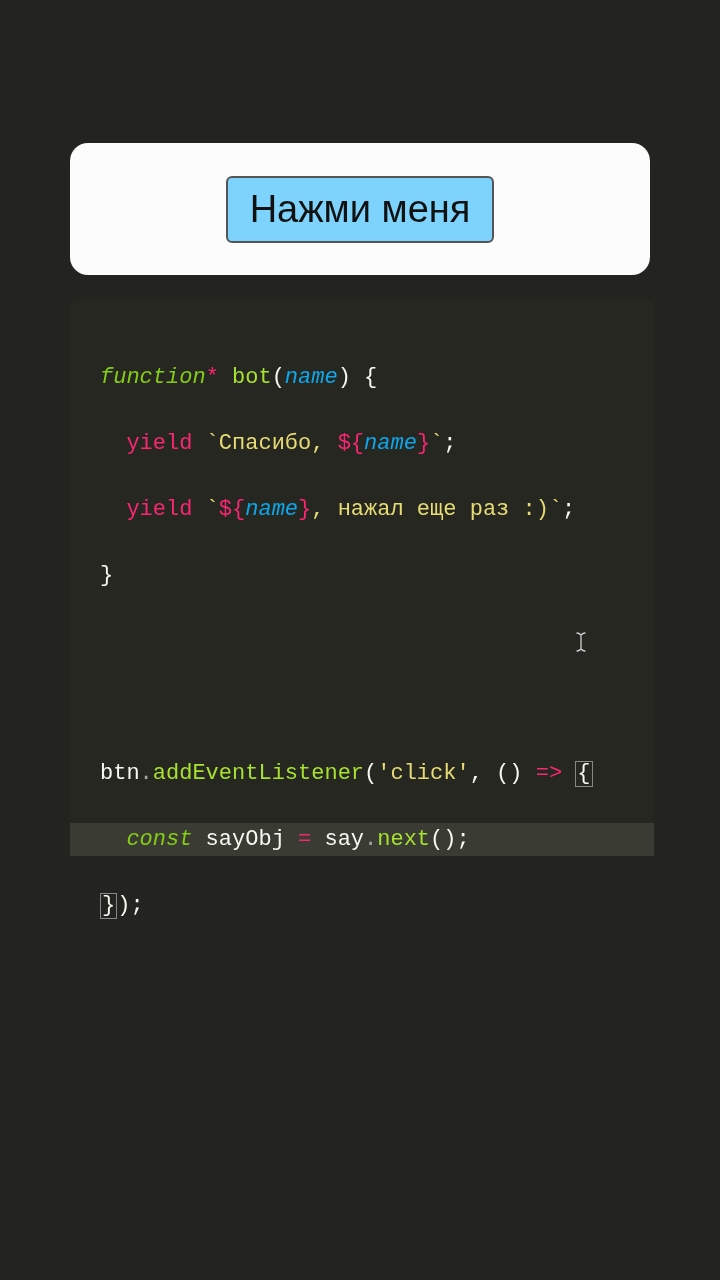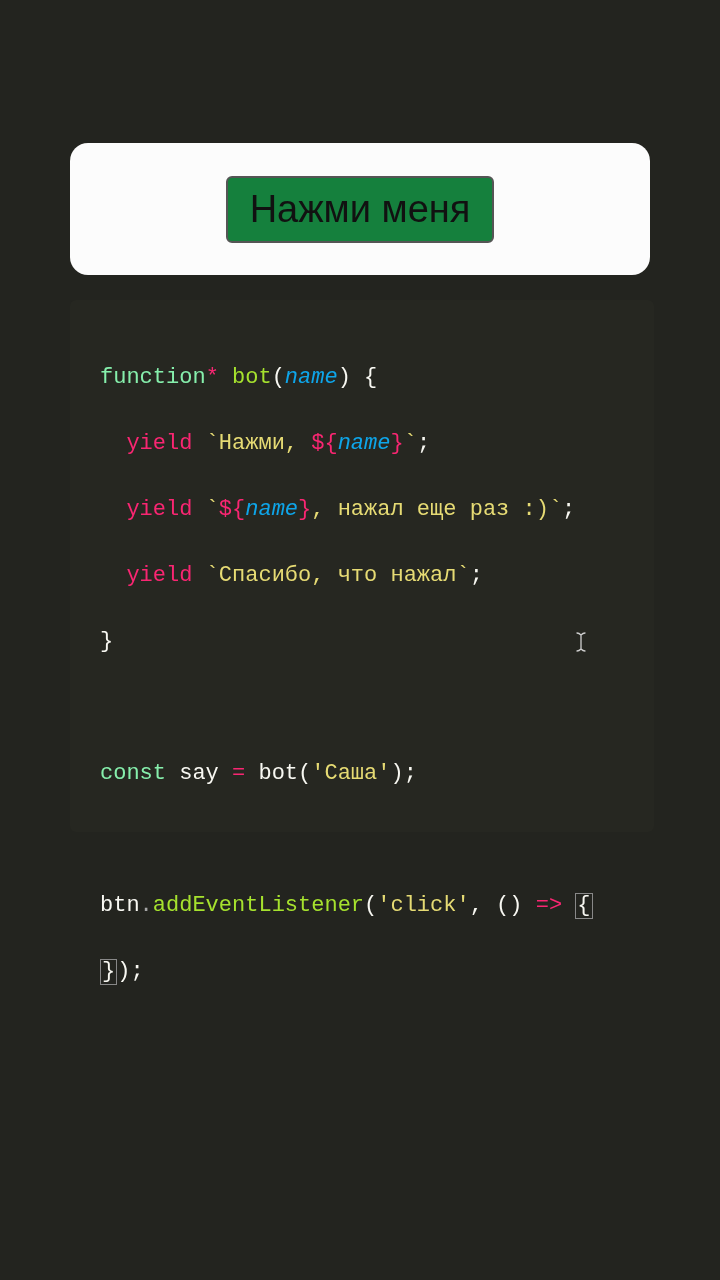--- a/index.html
+++ b/index.html
@@ -19,21 +19,21 @@
     background: #fcfcfc;
     border-radius: 18px;
     display: flex;
     align-items: center;
     justify-content: center;
   }
   .btn {
     font-family: Arial, Helvetica, sans-serif;
     font-size: 38px;
     color: #111;
-    background: #15803d;
+    background: #7dd3fc;
     border: 2px solid #555;
     border-radius: 6px;
     padding: 10px 22px;
     cursor: pointer;
   }
   .editor {
     position: absolute;
     left: 70px;
     top: 300px;
     width: 584px;
@@ -48,21 +48,21 @@
     white-space: pre;
     color: #e6e6e6;
     position: relative;
   }
   .ln { padding-left: 30px; }
   .hl {
     background: #3a3b33;
     display: block;
     width: 100%;
   }
-  .kw-italic { color: #86efac; }      
+  .kw-italic { color: #84cc16; font-style: italic; }      
   .fn-def    { color: #a6e22e; }                            
   .param     { color: #0ea5e9; font-style: italic; }       
   .punct     { color: #f8f8f2; }                            
   .kw-red    { color: #f92672; }                            
   .str       { color: #e6db74; }                            
   .ident     { color: #f8f8f2; }                            
   .dot       { color: #a6a6a6; }                            
   .bracket-hl {
     display: inline-block;
     border: 1px solid #888;
@@ -83,26 +83,25 @@
 </head>
 <body>
 
 <div class="card">
   <button class="btn">Нажми меня</button>
 </div>
 
 <div class="editor">
   <div class="code">
 <div class="ln"><span class="kw-italic">function</span><span class="kw-red">*</span><span class="fn-def"> bot</span><span class="punct">(</span><span class="param">name</span><span class="punct">) {</span></div>
-<div class="ln"><span>  </span><span class="kw-red">yield</span><span> </span><span class="str">`</span><span class="str">Нажми, </span><span class="kw-red">${</span><span class="param">name</span><span class="kw-red">}</span><span class="str">`</span><span class="punct">;</span></div>
+<div class="ln"><span>  </span><span class="kw-red">yield</span><span> </span><span class="str">`</span><span class="str">Спасибо, </span><span class="kw-red">${</span><span class="param">name</span><span class="kw-red">}</span><span class="str">`</span><span class="punct">;</span></div>
 <div class="ln"><span>  </span><span class="kw-red">yield</span><span> </span><span class="str">`</span><span class="kw-red">${</span><span class="param">name</span><span class="kw-red">}</span><span class="str">, нажал еще раз :)</span><span class="str">`</span><span class="punct">;</span></div>
-<div class="ln"><span>  </span><span class="kw-red">yield</span><span> </span><span class="str">`</span><span class="str">Спасибо, что нажал</span><span class="str">`</span><span class="punct">;</span></div>
 <div class="ln"><span class="punct">}</span></div>
 <div class="ln"> </div>
-<div class="ln"><span class="kw-italic">const</span><span class="ident"> say </span><span class="kw-red">=</span><span class="ident"> bot</span><span class="punct">(</span><span class="str">'Саша'</span><span class="punct">);</span></div>
 <div class="ln"> </div>
 <div class="ln"><span class="ident">btn</span><span class="dot">.</span><span class="fn-def">addEventListener</span><span class="punct">(</span><span class="str">'click'</span><span class="punct">, </span><span class="punct">()</span><span> </span><span class="kw-red">=&gt;</span><span> </span><span class="bracket-hl">{</span></div>
+<div class="ln hl"><span>  </span><span class="kw-italic">const</span><span class="ident"> sayObj </span><span class="kw-red">=</span><span class="ident"> say</span><span class="dot">.</span><span class="fn-def">next</span><span class="punct">();</span></div>
 <div class="ln"><span class="bracket-hl">}</span><span class="punct">);</span></div>
     <svg class="cursor-i" viewBox="0 0 12 20">
       <path d="M2 1 Q4 1 6 3 Q8 1 10 1 M6 3 L6 17 M2 19 Q4 19 6 17 Q8 19 10 19" stroke="#cfcfcf" stroke-width="1.3" fill="none" stroke-linecap="round"></path>
     </svg>
   </div>
 </div>
 
 </body></html>

